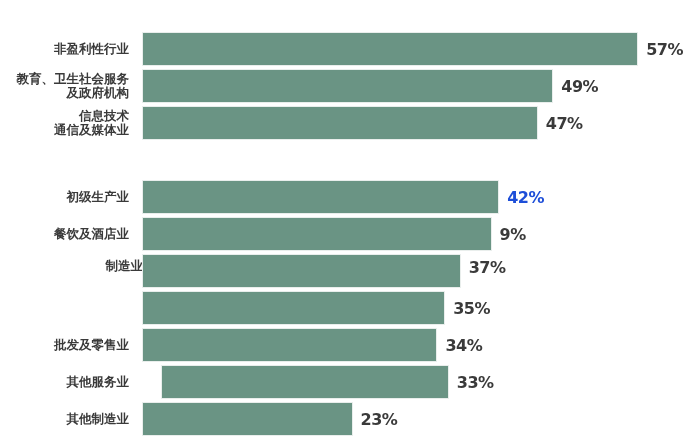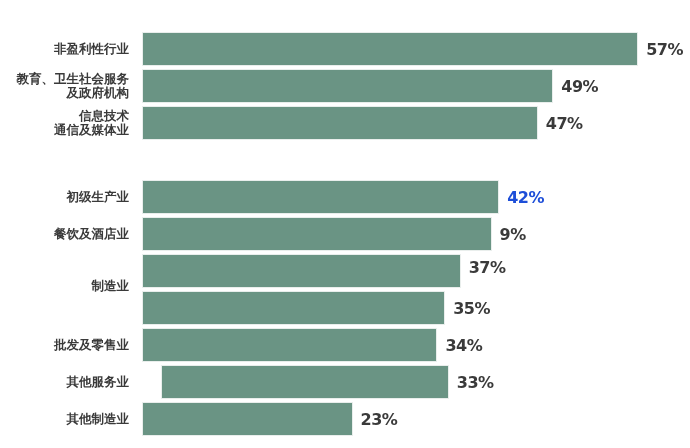--- a/index.html
+++ b/index.html
@@ -105,21 +105,21 @@
         </div>
       </div>
       <div class="row" style="top: 218px; height: 32px;">
         <div class="cat-label" style="top: 9px;">餐饮及酒店业</div>
         <div class="bar-wrap" style="height: 32px;">
           <div class="bar" style="width: 347.52px; background: rgb(106, 148, 132);"></div>
           <div class="value-label" style="left: 347.52px; color: rgb(58, 58, 58);">9%</div>
         </div>
       </div>
       <div class="row" style="top: 255px; height: 32px;">
-        <div class="cat-label" style="top: 24px;">制造业</div>
+        <div class="cat-label" style="top: 4px; margin-left: 14px;">制造业</div>
         <div class="bar-wrap" style="height: 24px;">
           <div class="bar" style="width: 316.64px; background: rgb(106, 148, 132);"></div>
           <div class="value-label" style="left: 316.64px; color: rgb(58, 58, 58);">37%</div>
         </div>
       </div>
       <div class="row" style="top: 292px; height: 32px;">
         <div class="bar-wrap" style="height: 32px;">
           <div class="bar" style="width: 301.2px; background: rgb(106, 148, 132);"></div>
           <div class="value-label" style="left: 301.2px; color: rgb(58, 58, 58);">35%</div>
         </div>

